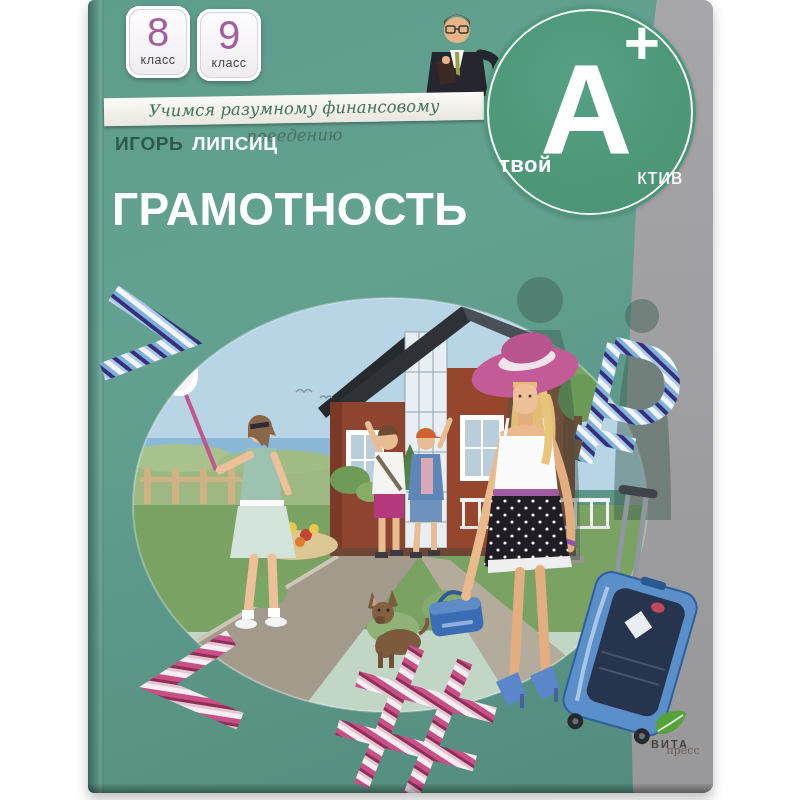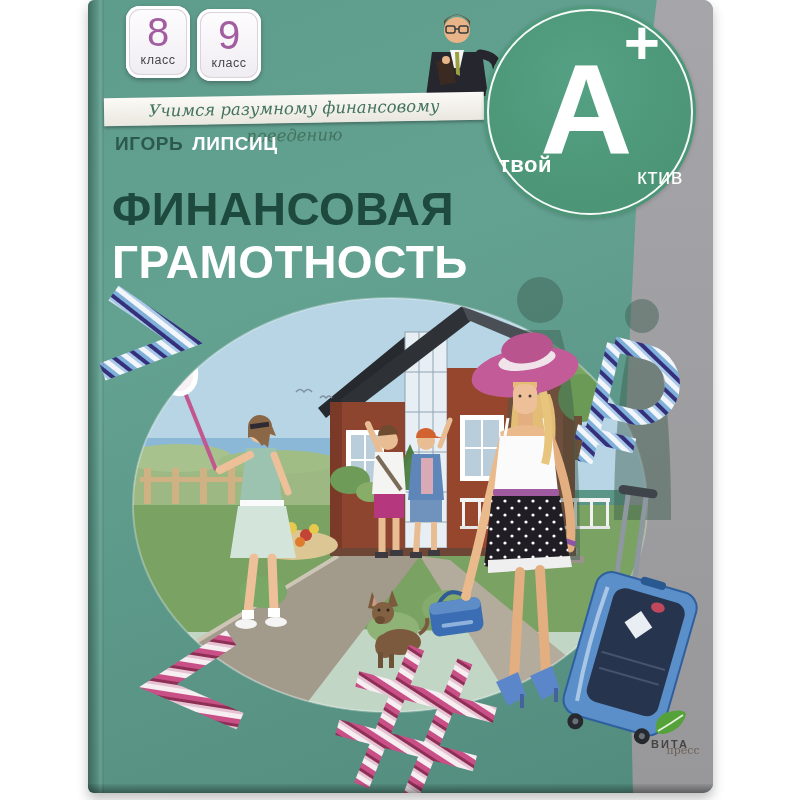--- a/index.html
+++ b/index.html
@@ -347,21 +347,20 @@
 
     <div class="ribbon">Учимся разумному финансовому поведению</div>
 
     <div class="authors">
       <div>
         <span class="author-first">ИГОРЬ</span><span class="author-last">ЛИПСИЦ</span>
       </div>
     </div>
 
     <div class="title">
-      <div class="title-line1">ФИНАНСОВАЯ</div>
       <div class="title-line2">ГРАМОТНОСТЬ</div>
     </div>
 
     <div class="brand">
       <div class="brand-ring"></div>
       <span class="brand-prefix">твой</span>
       <span class="brand-letter">А</span>
       <span class="brand-plus">+</span>
       <span class="brand-suffix">ктив</span>
     </div>

